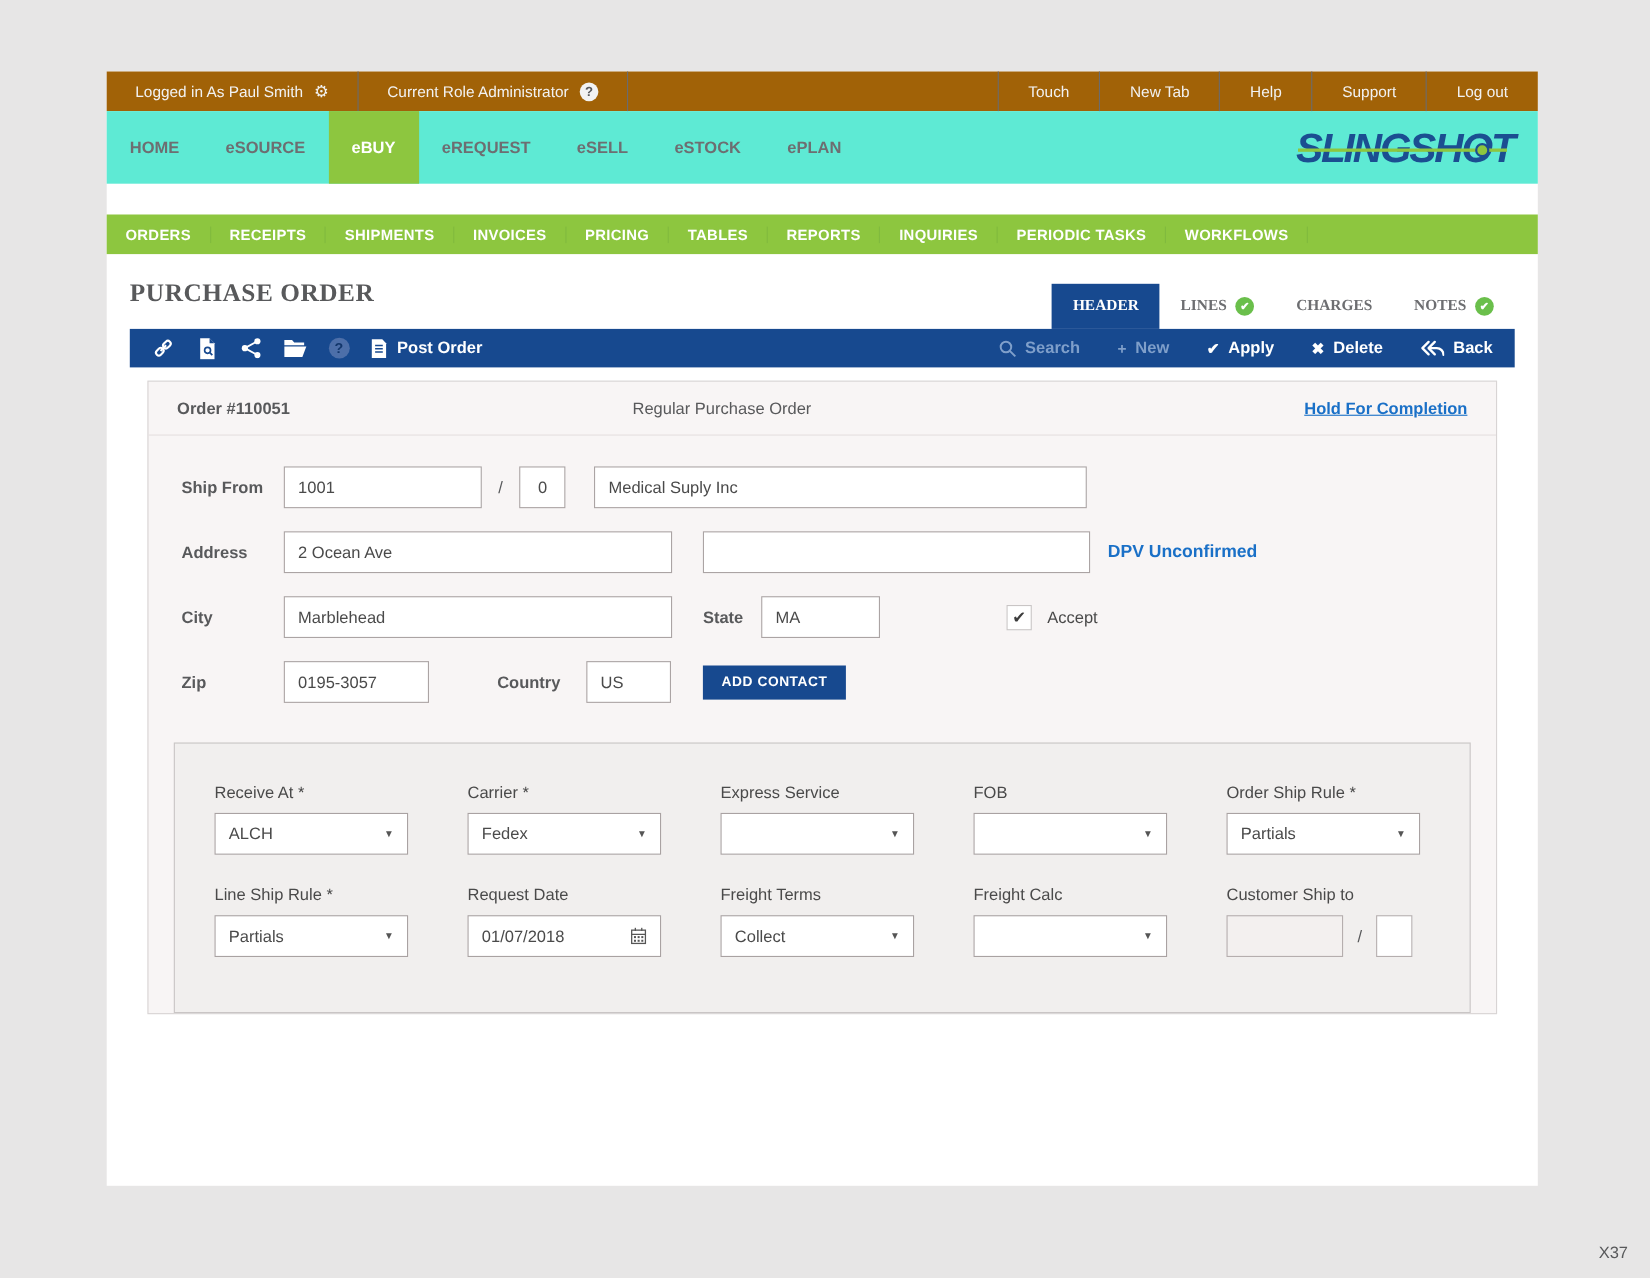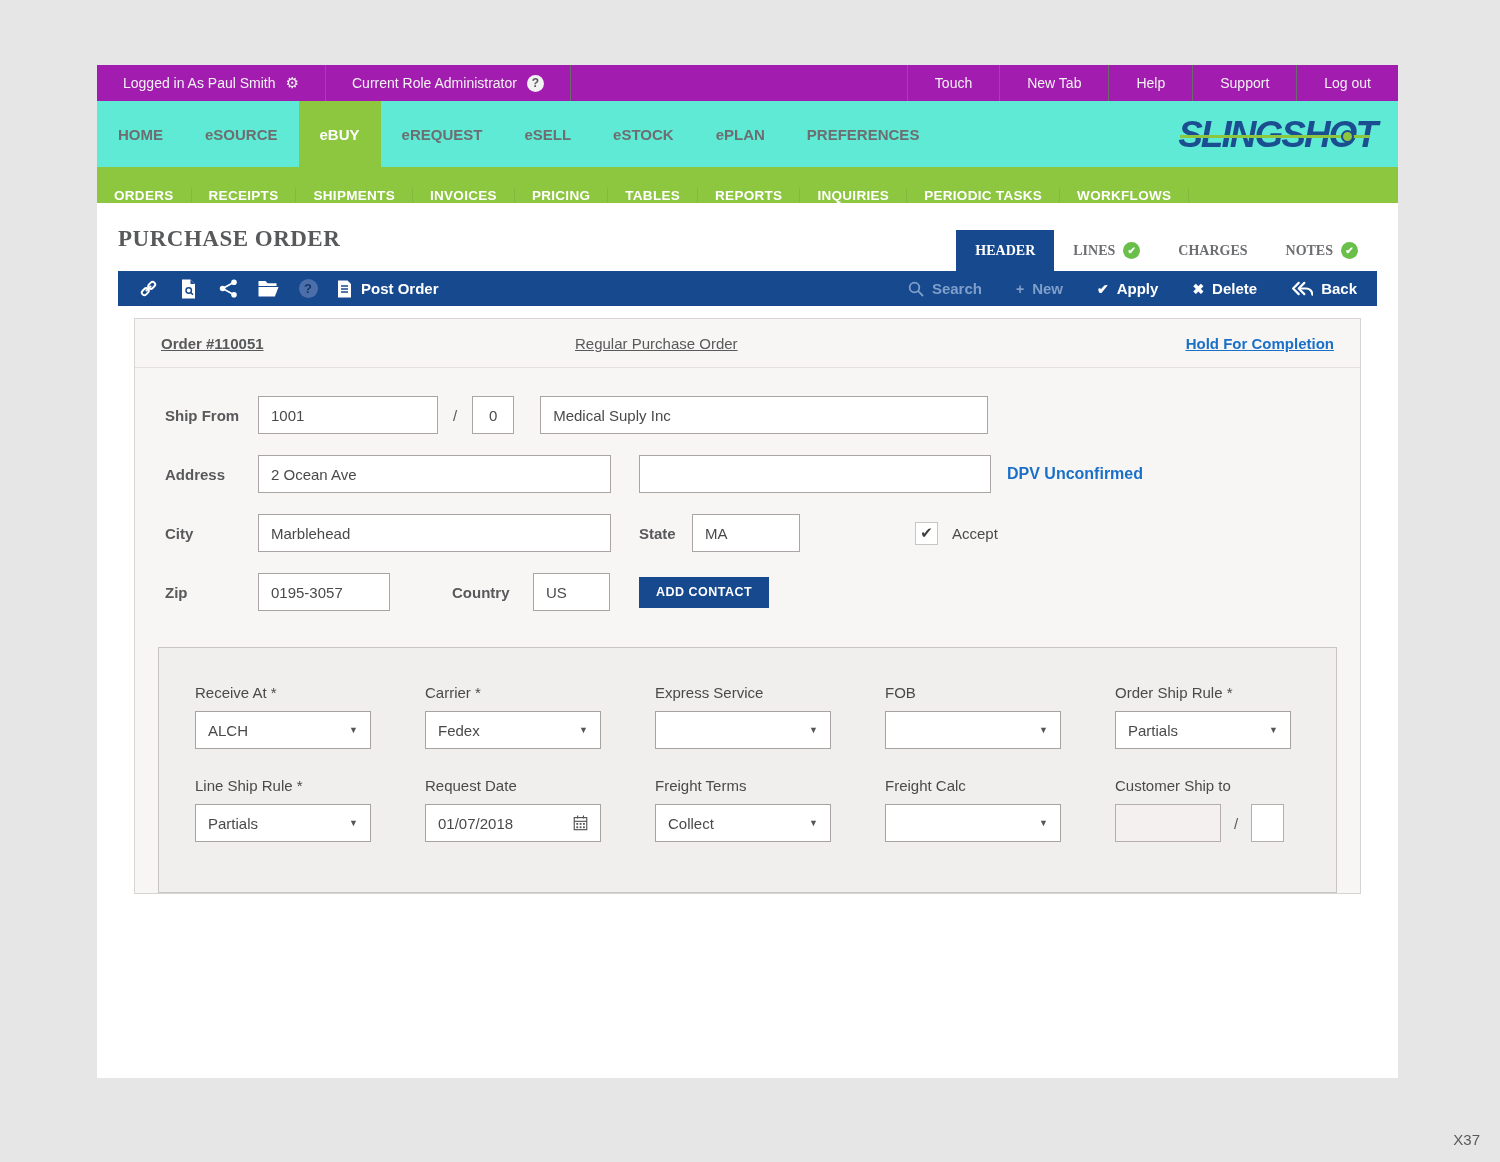--- a/index.html
+++ b/index.html
@@ -9,40 +9,40 @@
     font-family:"Liberation Sans", sans-serif;
     position:relative;
     overflow:hidden;
   }
   .card {
     position:absolute; left:97px; top:65px; width:1301px; min-height:1013px;
     background:#fff;
   }
 
   
-  .ubar { height:36px; background:#a21caf; display:flex; align-items:stretch; color:#f2f2f2; font-size:14px; }
+  .ubar { height:36px; background:#a16207; display:flex; align-items:stretch; color:#f2f2f2; font-size:14px; }
   .u-sec { display:flex; align-items:center; gap:10px; padding:0 26px; border-right:1px solid #6b6b6d; cursor:pointer; }
   .u-gear { font-size:15px; }
   .u-qmark { width:17px; height:17px; border-radius:50%; background:#f2f2f2; color:#58585b;
              font-weight:bold; font-size:12px; display:flex; align-items:center; justify-content:center; }
   .u-right { margin-left:auto; display:flex; align-items:stretch; }
   .u-link { display:flex; align-items:center; padding:0 27px; border-left:1px solid #6b6b6d; cursor:pointer; }
 
   
   .mainnav { height:66px; background:#5eead4; display:flex; align-items:stretch; }
   .n-item { display:flex; align-items:center; padding:0 21px; font-size:15px; font-weight:bold; color:#6d6e71; cursor:pointer; }
   .n-item.active { background:#8dc63f; color:#fff; }
   .logo { margin-left:auto; margin-right:22px; align-self:center; position:relative; line-height:1; }
   .logo-text { font-style:italic; font-weight:900; font-size:37px; letter-spacing:-2px; color:#1b4e91; }
   .logo-line { position:absolute; left:1%; right:3%; top:52%; height:3px; background:#8dc63f; }
   .logo-dot { position:absolute; right:11%; top:38%; width:13px; height:13px; border-radius:50%;
               background:#8dc63f; border:2px solid #1b4e91; }
 
   
-  .modnav { height:36px; background:#8dc63f; display:flex; align-items:flex-end; }
+  .modnav { height:36px; background:#8dc63f; display:flex; align-items:center;margin-top:28px; }
   .m-item { display:flex; align-items:center; padding:0 17px; color:#fff; font-weight:bold; font-size:13.5px;
             letter-spacing:.3px; border-right:1px solid #80ba3e; cursor:pointer; }
 
   
   .content { padding:0 21px; }
   .title-row { display:flex; justify-content:space-between; align-items:flex-end; height:68px;font-family:Liberation Serif, serif; }
   h1.ptitle { font-size:23px; font-weight:800; color:#58595b; letter-spacing:.5px; margin-bottom:19px; }
   .rtabs { display:flex; align-items:stretch; height:41px; }
   .rtab { display:flex; align-items:center; gap:8px; padding:0 19px; font-size:14px; font-weight:bold; color:#6d6e71; cursor:pointer; }
   .rtab.active { background:#17498f; color:#fff; }
@@ -57,21 +57,21 @@
              font-size:13px; display:flex; align-items:center; justify-content:center; }
   .post-order { display:flex; align-items:center; gap:9px; margin-left:9px; font-weight:bold; font-size:15px; cursor:pointer; }
   .tb-right { margin-left:auto; display:flex; align-items:center; gap:34px; padding-right:20px; font-weight:bold; font-size:15px; }
   .tb-btn { display:flex; align-items:center; gap:8px; cursor:pointer; }
   .tb-btn.dim { color:#7f9fca; cursor:default;text-align:right; }
   .glyph-sm { font-size:14px; }
 
   
   .panel { margin:12px 16px 0; border:1px solid #d8d4d4; background:#f8f5f5; }
   .order-row { display:flex; align-items:center; height:49px; padding:0 26px; font-size:15px; color:#58595b;
-               border-bottom:1px solid #e5e0e0;text-decoration:underline; }
+               border-bottom:1px solid #e5e0e0; }
   .order-no { font-weight:bold; width:414px; }
   .order-type { }
   .hold-link { margin-left:auto; color:#1a70c7; font-weight:bold; text-decoration:underline; cursor:pointer; }
 
   .form-area { padding:28px 30px 0; }
   .frow { display:flex; align-items:center; margin-bottom:21px; }
   .flab { width:93px; flex-shrink:0; font-weight:bold; font-size:15px; color:#58595b; }
   .ti { height:38px; border:1px solid #aba4a4; background:#fff; padding:0 12px; font-size:15px; color:#4a4a4a;
         font-family:inherit; outline:none; }
   .w180{width:180px;} .w42{width:42px; text-align:center;} .w448{width:448px;}
@@ -135,21 +135,20 @@
   </div>
 
   <div class="mainnav">
     <div class="n-item">HOME</div>
     <div class="n-item">eSOURCE</div>
     <div class="n-item active">eBUY</div>
     <div class="n-item">eREQUEST</div>
     <div class="n-item">eSELL</div>
     <div class="n-item">eSTOCK</div>
     <div class="n-item">ePLAN</div>
-    <div class="n-item">PREFERENCES</div>
     <div class="logo">
       <span class="logo-text">SLINGSHOT</span>
       <span class="logo-line"></span>
       <span class="logo-dot"></span>
     </div>
   </div>
 
   <div class="modnav">
     <div class="m-item">ORDERS</div>
     <div class="m-item">RECEIPTS</div>

